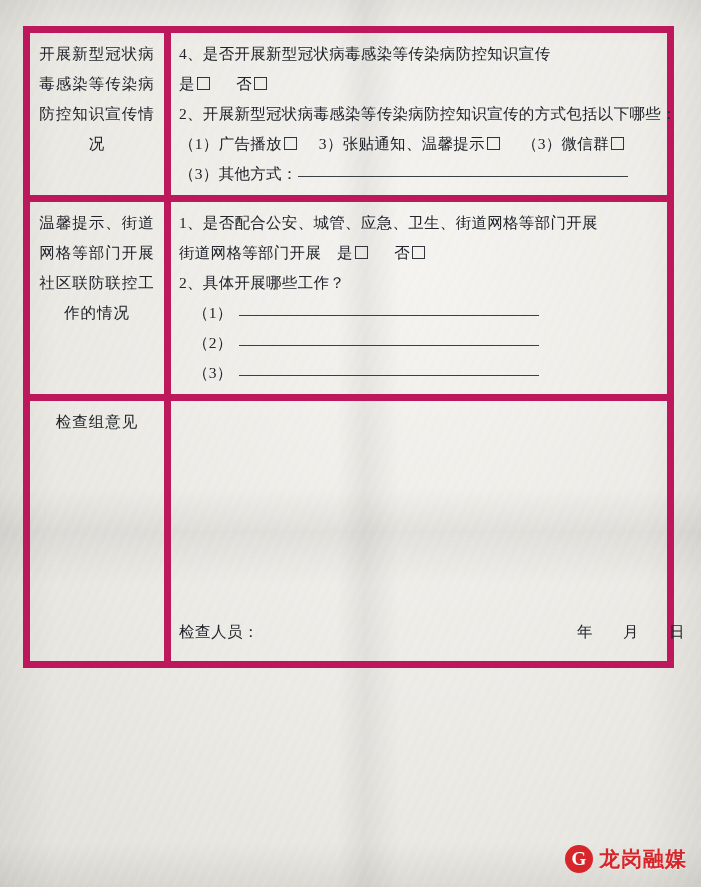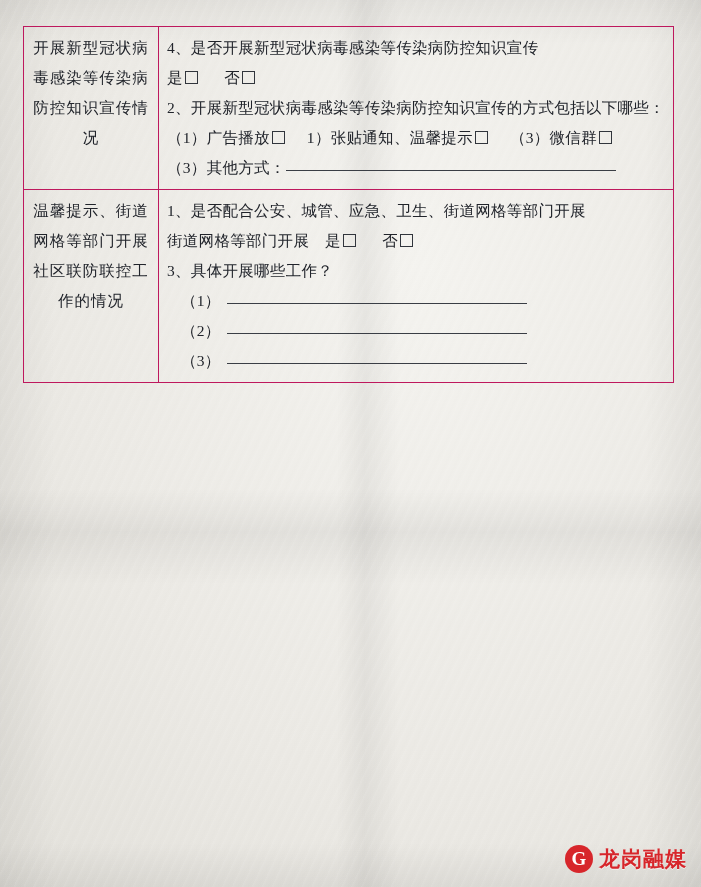--- a/index.html
+++ b/index.html
@@ -40,21 +40,21 @@
     top: 26px;
     width: 651px;
   }
   table.form {
     border-collapse: collapse;
     width: 100%;
     table-layout: fixed;
     color: #21242b;
   }
   table.form td {
-    border: 1px solid #be185d;
+    border: 7px solid #be185d;
     vertical-align: top;
     padding: 6px 8px;
   }
   td.label-cell {
     width: 118px;
     text-align: center;
     font-size: 15.5px;
     line-height: 30px;
     letter-spacing: 1px;
     padding: 6px 4px;
@@ -170,55 +170,68 @@
         <td class="content-cell">
           <span class="line">4、是否开展新型冠状病毒感染等传染病防控知识宣传</span>
           <span class="line">
             <span>是</span><span class="box"></span>
             <span class="indent"></span>
             <span>否</span><span class="box"></span>
           </span>
           <span class="line">2、开展新型冠状病毒感染等传染病防控知识宣传的方式包括以下哪些：</span>
           <span class="line">
             <span>（1）广告播放</span><span class="box"></span>
-            <span>　1）张贴通知、温馨提示</span><span class="box"></span>
+            <span>　3）张贴通知、温馨提示</span><span class="box"></span>
             <span>　（3）微信群</span><span class="box"></span>
           </span>
           <span class="line">
             <span>（3）其他方式：</span><span class="blank w-long"></span>
           </span>
         </td>
       </tr>
 
       <tr>
         <td class="label-cell">温馨提示、街道网格等部门开展社区联防联控工作的情况</td>
         <td class="content-cell">
           <span class="line">
             <span>1、是否配合公安、城管、应急、卫生、街道网格等部门开展</span>
           </span>
           <span class="line">
             <span>街道网格等部门开展　是</span><span class="box"></span>
             <span class="indent"></span>
             <span>否</span><span class="box"></span>
           </span>
-          <span class="line">3、具体开展哪些工作？</span>
+          <span class="line">2、具体开展哪些工作？</span>
           <span class="sub-list">
             <span class="sub-row">
               <span>（1）</span><span class="blank w-num"></span>
             </span>
             <span class="sub-row">
               <span>（2）</span><span class="blank w-num"></span>
             </span>
             <span class="sub-row">
               <span>（3）</span><span class="blank w-num"></span>
             </span>
           </span>
         </td>
       </tr>
 
+      <tr>
+        <td class="label-cell opinion-label">检查组意见</td>
+        <td class="content-cell opinion-body">
+          <div class="inspector-line">
+            <span>检查人员：</span>
+            <span class="ymd">
+              <span>年</span>
+              <span>月</span>
+              <span>日</span>
+            </span>
+          </div>
+        </td>
+      </tr>
     </tbody>
   </table>
 </div>
 
 <div class="logo">
   <span class="logo-mark">G</span>
   <span class="logo-text">龙岗融媒</span>
 </div>
 
 </body></html>

